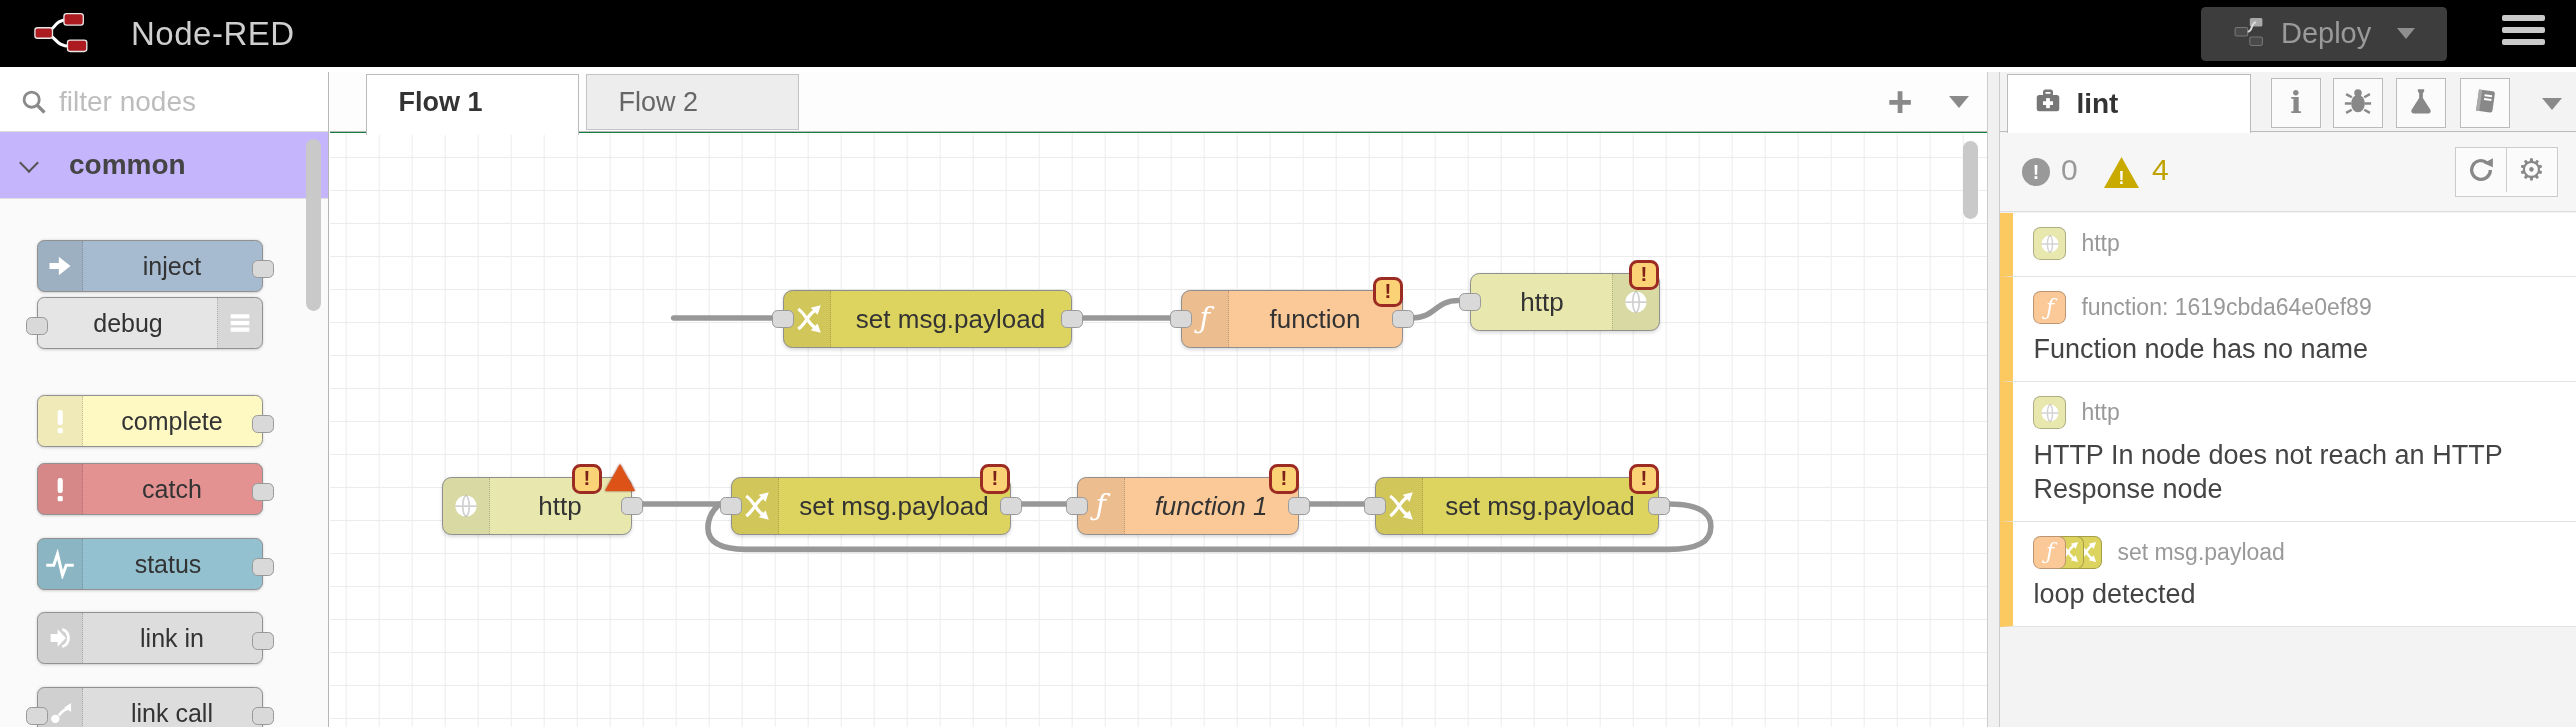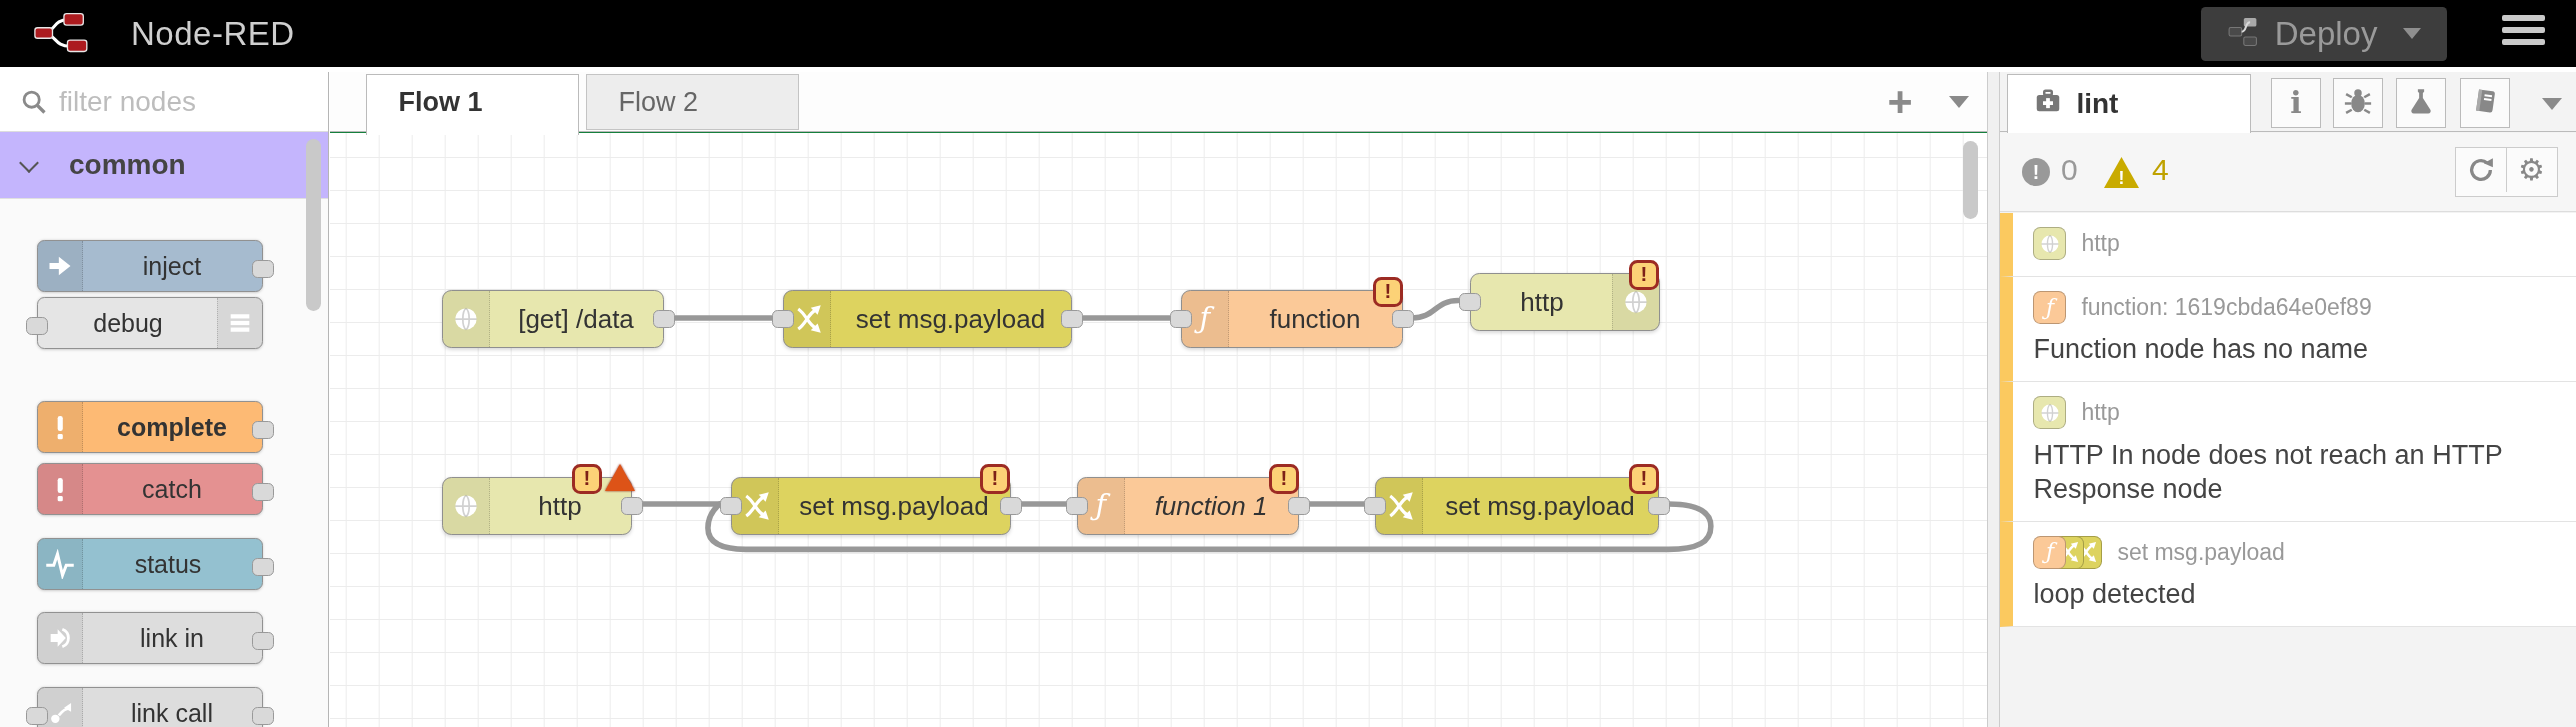--- a/index.html
+++ b/index.html
@@ -6,21 +6,21 @@
     font-family:"Liberation Sans","DejaVu Sans",sans-serif;background:#fff;}
   #app{position:absolute;inset:0;width:2576px;height:728px;overflow:hidden;}
 
   
   .header{position:absolute;left:0;top:0;width:2576px;height:67px;background:#000;}
   .logo{position:absolute;left:31.5px;top:11px;}
   .brand{position:absolute;left:131px;top:0;height:67px;line-height:67px;
     font-size:33px;color:#cfcfcf;letter-spacing:0.5px;}
   .deploy-btn{position:absolute;left:2201px;top:6.5px;width:246px;height:54px;background:#3d3d3d;
     border-radius:4.6px;display:flex;align-items:center;justify-content:center;gap:16.7px;cursor:pointer;}
-  .deploy-label{font-size:33px;color:#9a9a9a;}
+  .deploy-label{font-size:29px;color:#9a9a9a;}
   .deploy-caret{width:0;height:0;border-left:9.3px solid transparent;border-right:9.3px solid transparent;
     border-top:11px solid #8f8f8f;margin-left:9.3px;}
   .hamburger{position:absolute;left:2502px;top:15px;width:43px;height:37px;cursor:pointer;}
   .hamburger i{display:block;width:43px;height:5.6px;background:#c9c9c9;border-radius:1.9px;margin:0 0 6.5px 0;}
 
   .topstrip{position:absolute;left:0;top:67px;width:2576px;height:5.6px;background:#fff;}
 
   
   .palette{position:absolute;left:0;top:72px;width:328px;height:656px;background:#fff;
     border-right:1.9px solid #b5b5b5;overflow:hidden;}
@@ -181,21 +181,21 @@
           <div class="icon-region right">
             <svg viewBox="0 0 24 24" width="28" height="28">
               <rect x="4" y="4.5" width="16" height="3.6" fill="#fff"></rect>
               <rect x="4" y="10.2" width="16" height="3.6" fill="#fff"></rect>
               <rect x="4" y="15.9" width="16" height="3.6" fill="#fff"></rect>
             </svg>
           </div>
           <div class="plabel" style="left: 0px; right: 44px;">debug</div>
           <div class="port in"></div>
         </div>
-        <div class="pnode" style="top: 202px; background: #fdba74; font-weight: bold;">
+        <div class="pnode" style="top: 196px; background: #fef9c3;">
           <div class="icon-region left">
             <svg viewBox="0 0 24 24" width="28" height="28">
               <rect x="10" y="2.5" width="4.4" height="13" rx="2" fill="#fff"></rect>
               <rect x="10" y="18" width="4.4" height="4.6" rx="1.2" fill="#fff"></rect>
             </svg>
           </div>
           <div class="plabel" style="left: 44px; right: 0px;">complete</div>
           <div class="port out"></div>
         </div>
         <div class="pnode" style="top: 264px; background: rgb(228, 145, 145);">
@@ -253,30 +253,20 @@
     <div class="canvas-body" id="canvas-body">
       <svg id="wires-svg" viewBox="0 0 1790 642" width="1657" height="594">
           <path d="M371,200 C424,200 424,200 477,200" fill="none" stroke="#989898" stroke-width="6" stroke-linecap="round"></path>
           <path d="M811,200 C859,200 859,200 907,200" fill="none" stroke="#989898" stroke-width="6" stroke-linecap="round"></path>
           <path d="M1169,200 C1194,200 1194,181 1219,181" fill="none" stroke="#989898" stroke-width="6" stroke-linecap="round"></path>
           <path d="M336,401 C378.5,401 378.5,401 421,401" fill="none" stroke="#989898" stroke-width="6" stroke-linecap="round"></path>
           <path d="M745,401 C770,401 770,401 795,401" fill="none" stroke="#989898" stroke-width="6" stroke-linecap="round"></path>
           <path d="M1057,401 C1087,401 1087,401 1117,401" fill="none" stroke="#989898" stroke-width="6" stroke-linecap="round"></path>
           <path d="M1446,401 C1480,401 1492,411 1492,425 C1492,442 1478,450 1446,450 L449,450 C420,450 408,441 408,427 C408,413 416,405 421,401" fill="none" stroke="#989898" stroke-width="6" stroke-linecap="round"></path>
         </svg>
-    <div class="cnode" style="left: 112px; top: 157px; width: 220px; background: rgb(231, 231, 174);">
-          <div class="icon-region left">
-            <svg viewBox="0 0 24 24" width="30" height="30">
-              <circle cx="12" cy="12" r="8.5" fill="#fff"></circle>
-              <path d="M3.5,12h17 M12,3.5c3.4,2.4 3.4,14.6 0,17 M12,3.5c-3.4,2.4 -3.4,14.6 0,17" stroke="rgba(0,0,0,0.18)" stroke-width="1.4" fill="none"></path>
-            </svg>
-          </div>
-          <div class="clabel" style="left: 46px; right: 0px;">[get] /data</div>
-          <div class="port out"></div>
-        </div>
         <div class="cnode" style="left: 453px; top: 157px; width: 287px; background: rgb(221, 211, 95);">
           <div class="icon-region left">
             <svg viewBox="0 0 24 24" width="30" height="30">
               <g stroke="#fff" stroke-width="2.6" fill="none">
                 <path d="M5,4 C11,8 13,16 18.5,19"></path>
                 <path d="M5,20 C11,16 13,8 18.5,5"></path>
               </g>
               <polygon points="23,23 15,21 20.5,15.5" fill="#fff"></polygon>
               <polygon points="23,1 15,3 20.5,8.5" fill="#fff"></polygon>
             </svg>

